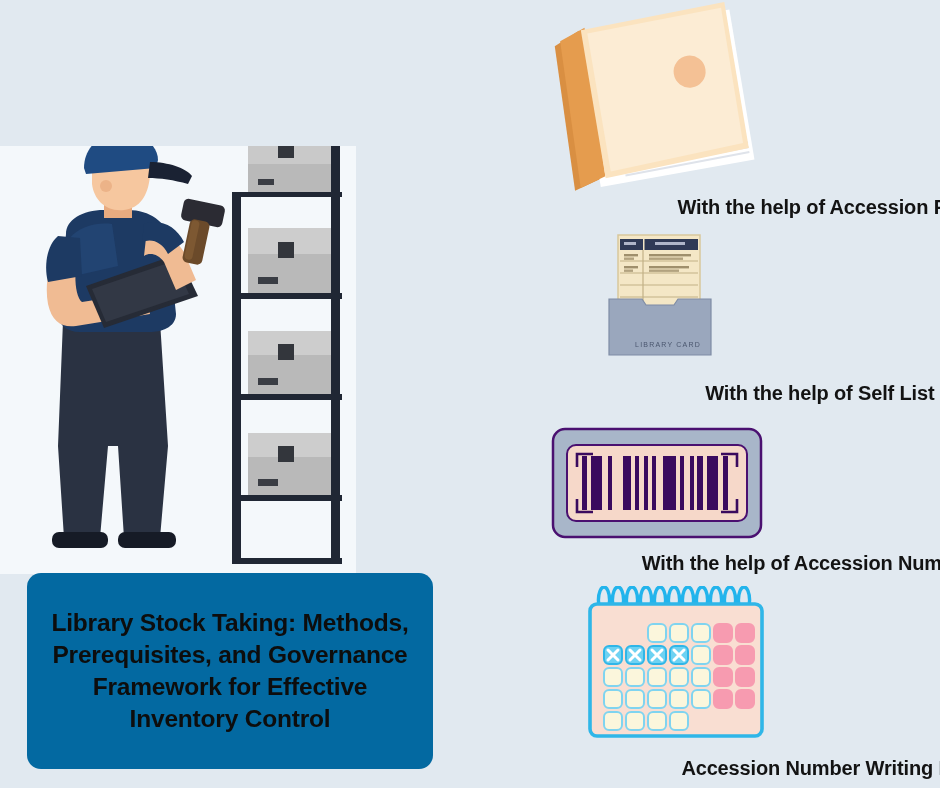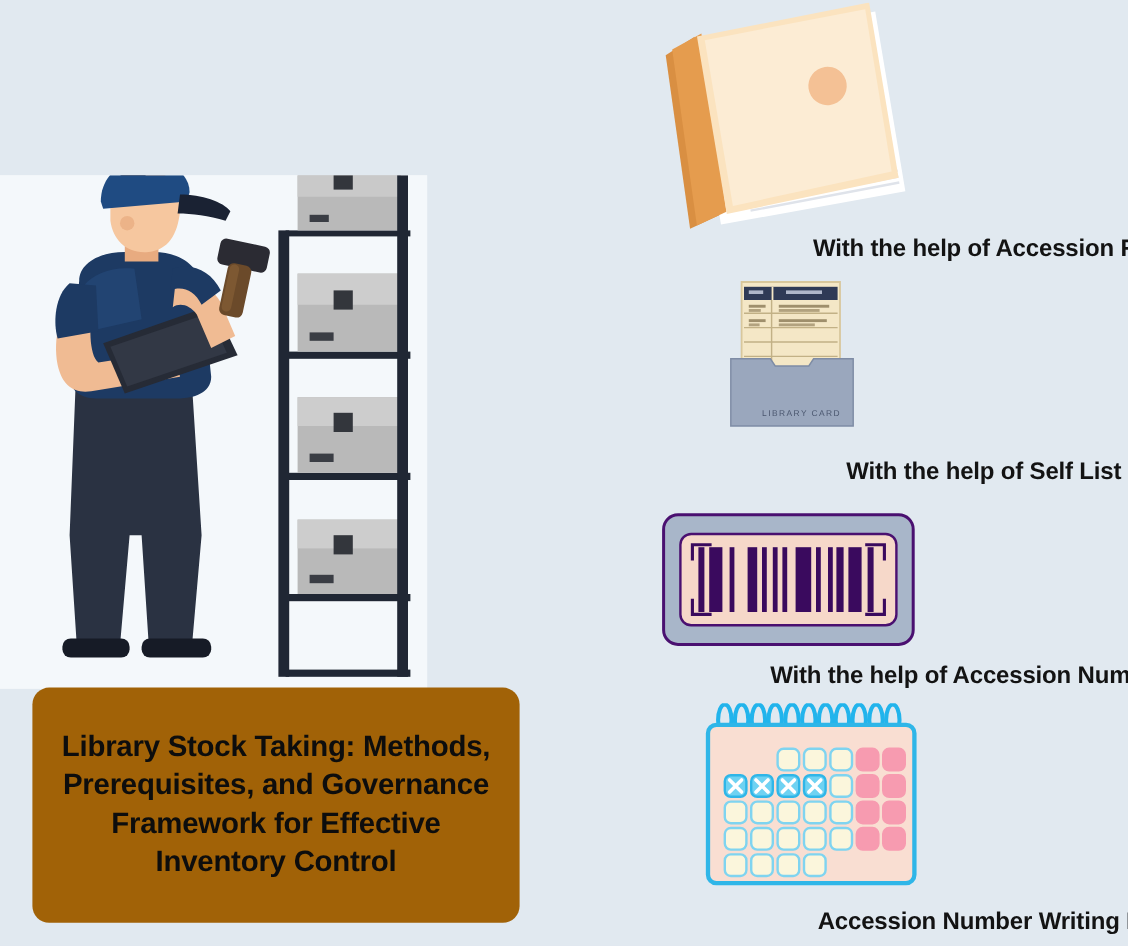--- a/index.html
+++ b/index.html
@@ -32,21 +32,21 @@
     overflow: hidden;
   }
   .worker-photo svg { display: block; }
 
   .title-card {
     position: absolute;
     left: 27px;
     top: 573px;
     width: 406px;
     height: 196px;
-    background: #a16207;
+    background: #0369a1;
     border-radius: 14px;
     display: flex;
     align-items: center;
     justify-content: center;
     box-sizing: border-box;
     padding: 6px 14px;
   }
   .title-card-text {
     font-size: 24.5px;
     font-weight: bold;

